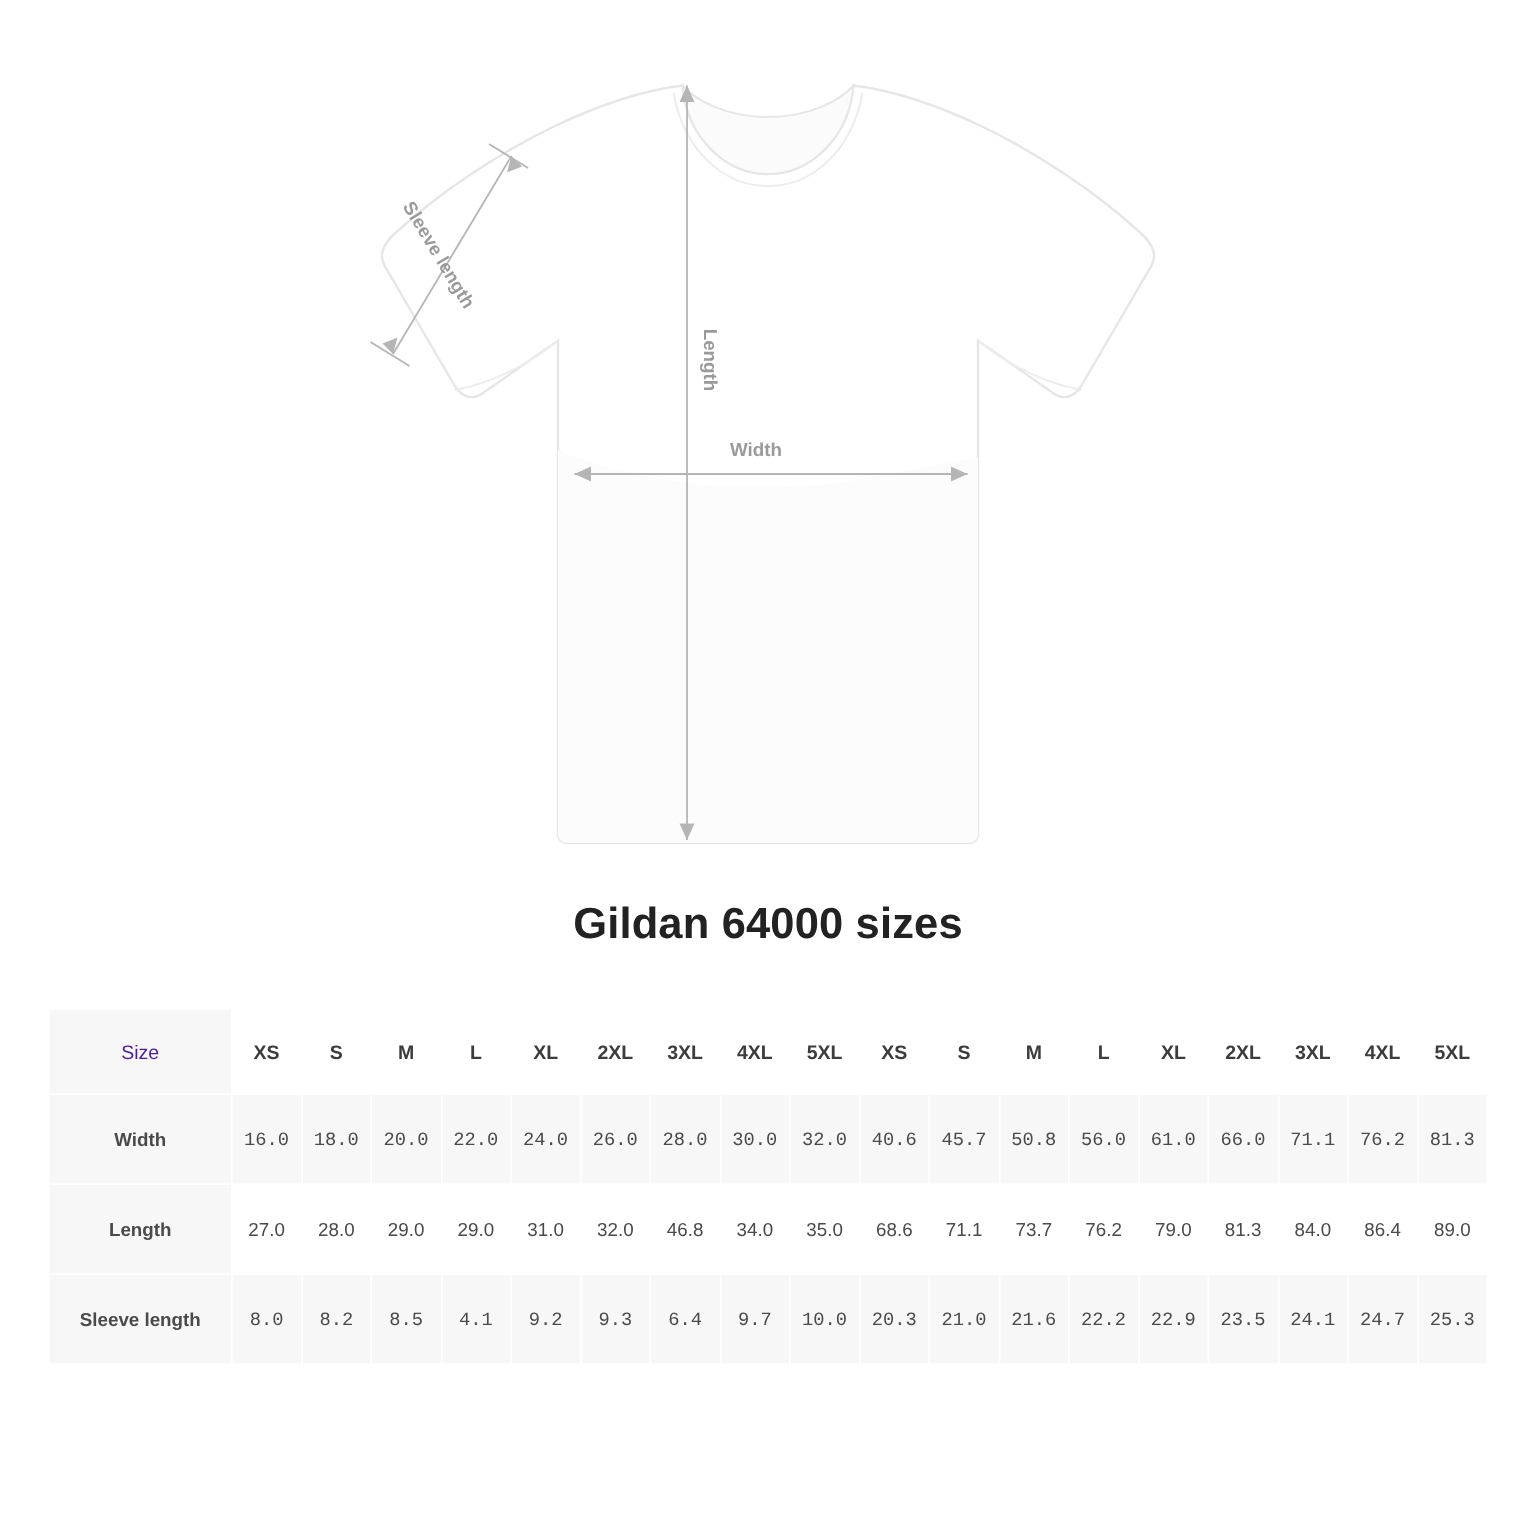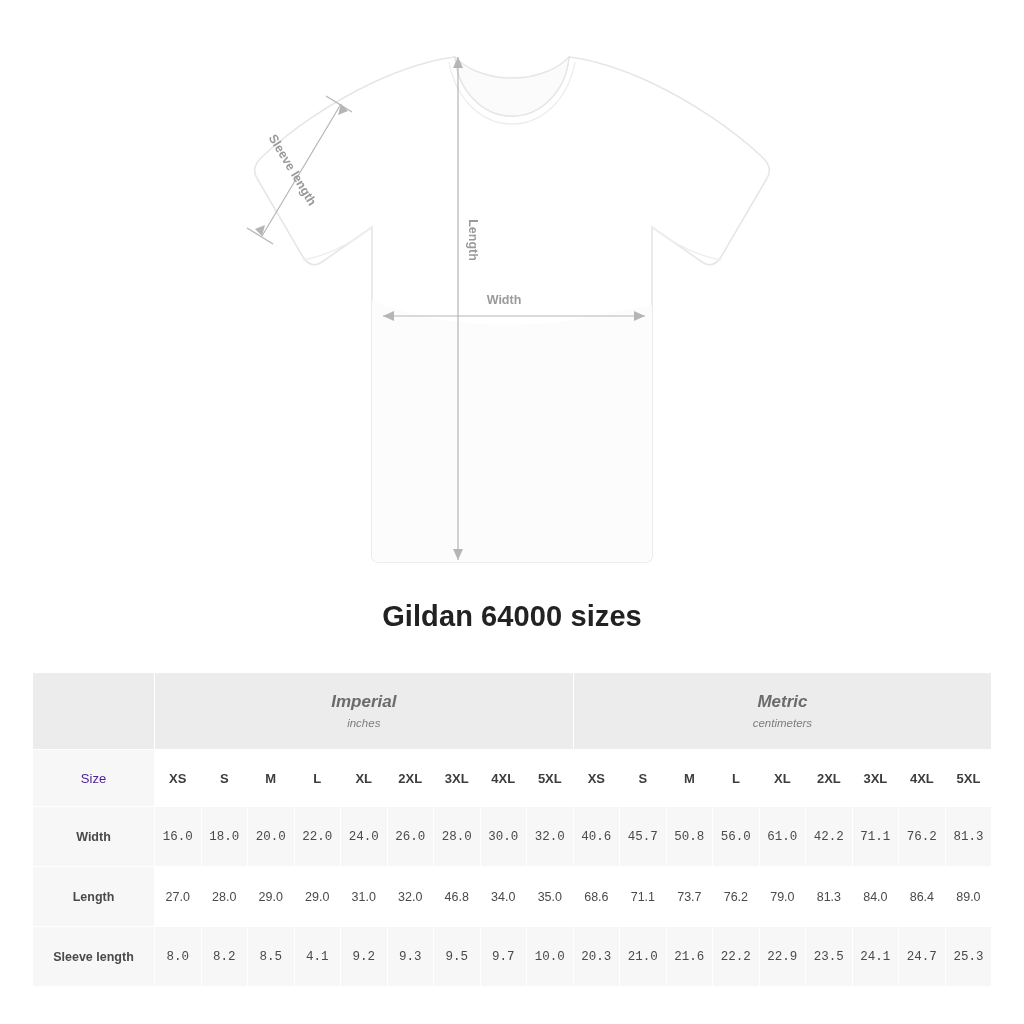--- a/index.html
+++ b/index.html
@@ -222,35 +222,20 @@
           <col class="val-col">
           <col class="val-col">
           <col class="val-col">
         <col class="val-col">
           <col class="val-col">
           <col class="val-col">
           <col class="val-col">
       </colgroup>
       <tbody>
 
-        <tr>
-          <td class="corner-cell"></td>
-          <td class="group-cell" colspan="9">
-            <span class="group-unit-wrap">
-              <span class="group-name">Imperial</span>
-              <span class="group-unit">inches</span>
-            </span>
-          </td>
-          <td class="group-cell" colspan="9">
-            <span class="group-unit-wrap">
-              <span class="group-name">Metric</span>
-              <span class="group-unit">centimeters</span>
-            </span>
-          </td>
-        </tr>
 
         <tr class="size-row">
           <td class="label-cell">Size</td>
           <td>XS</td>
           <td>S</td>
           <td>M</td>
           <td>L</td>
           <td>XL</td>
           <td>2XL</td>
           <td>3XL</td>
@@ -276,21 +261,21 @@
           <td class="val">24.0</td>
           <td class="val">26.0</td>
           <td class="val">28.0</td>
           <td class="val">30.0</td>
           <td class="val">32.0</td>
           <td class="val">40.6</td>
           <td class="val">45.7</td>
           <td class="val">50.8</td>
           <td class="val">56.0</td>
           <td class="val">61.0</td>
-          <td class="val">42.2</td>
+          <td class="val">66.0</td>
           <td class="val">71.1</td>
           <td class="val">76.2</td>
           <td class="val">81.3</td>
         </tr>
 
         <tr class="data-row">
           <td class="label-cell">Length</td>
           <td class="val">27.0</td>
           <td class="val">28.0</td>
           <td class="val">29.0</td>
@@ -312,21 +297,21 @@
         </tr>
 
         <tr class="data-row alt">
           <td class="label-cell">Sleeve length</td>
           <td class="val">8.0</td>
           <td class="val">8.2</td>
           <td class="val">8.5</td>
           <td class="val">4.1</td>
           <td class="val">9.2</td>
           <td class="val">9.3</td>
-          <td class="val">9.5</td>
+          <td class="val">6.4</td>
           <td class="val">9.7</td>
           <td class="val">10.0</td>
           <td class="val">20.3</td>
           <td class="val">21.0</td>
           <td class="val">21.6</td>
           <td class="val">22.2</td>
           <td class="val">22.9</td>
           <td class="val">23.5</td>
           <td class="val">24.1</td>
           <td class="val">24.7</td>

